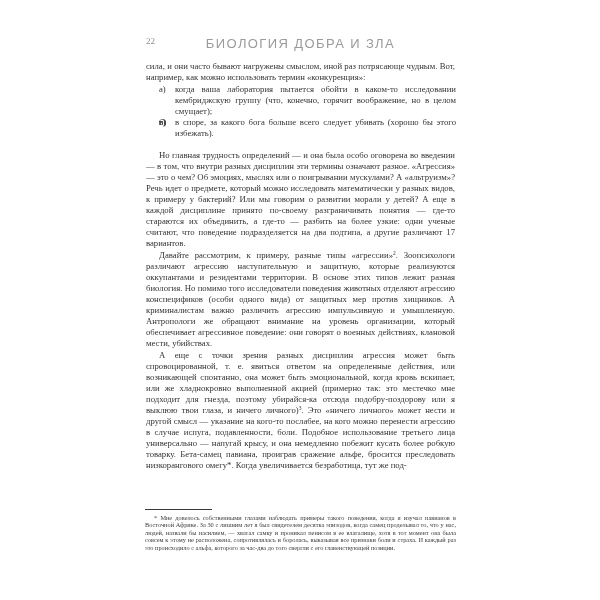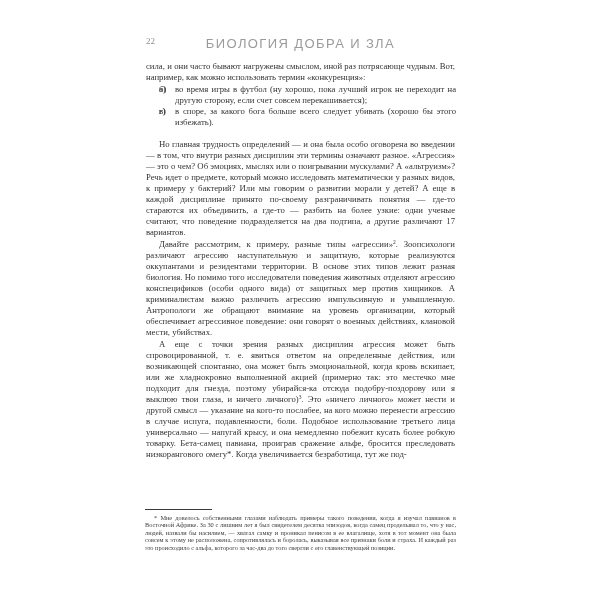--- a/index.html
+++ b/index.html
@@ -100,22 +100,22 @@
 
   <div class="page-header">
     <span class="page-number">22</span>
     <span class="running-title">БИОЛОГИЯ ДОБРА И ЗЛА</span>
   </div>
 
   <div class="body-text">
     <p>сила, и они часто бывают нагружены смыслом, иной раз потрясающе чудным. Вот, например, как можно использовать термин «конкуренция»:</p>
 
     <ul class="letter-list">
-      <li><span class="list-marker">а)</span></li>
-      <li><span class="list-marker">б)</span><span>во время игры в футбол (ну хорошо, пока лучший игрок не переходит на другую сторону, если счет совсем перекашивается);</span></li>
+      <li><span class="list-marker">а)</span><span>когда ваша лаборатория пытается обойти в каком-то исследовании кембриджскую группу (что, конечно, горячит воображение, но в целом смущает);</span></li>
+      <li><span class="list-marker">б)</span></li>
       <li><span class="list-marker">в)</span></li>
       <li><span class="list-marker">г)</span><span>в споре, за какого бога больше всего следует убивать (хорошо бы этого избежать).</span></li>
     </ul>
 
     <p class="p-indent p-gap">Но главная трудность определений — и она была особо оговорена во введении — в том, что внутри разных дисциплин эти термины означают разное. «Агрессия» — это о чем? Об эмоциях, мыслях или о поигрывании мускулами? А «альтруизм»? Речь идет о предмете, который можно исследовать математически у разных видов, к примеру у бактерий? Или мы говорим о развитии морали у детей? А еще в каждой дисциплине принято по-своему разграничивать понятия — где-то стараются их объединить, а где-то — разбить на более узкие: одни ученые считают, что поведение подразделяется на два подтипа, а другие различают 17 вариантов.</p>
 
     <p class="p-indent"><span>Давайте рассмотрим, к примеру, разные типы «агрессии»</span><sup class="endnote">2</sup><span>. Зоопсихологи различают агрессию наступательную и защитную, которые реализуются оккупантами и резидентами территории. В основе этих типов лежит разная биология. Но помимо того исследователи поведения животных отделяют агрессию конспецификов (особи одного вида) от защитных мер против хищников. А криминалистам важно различить агрессию импульсивную и умышленную. Антропологи же обращают внимание на уровень организации, который обеспечивает агрессивное поведение: они говорят о военных действиях, клановой мести, убийствах.</span></p>
 
     <p class="p-indent"><span>А еще с точки зрения разных дисциплин агрессия может быть спровоцированной, т. е. явиться ответом на определенные действия, или возникающей спонтанно, она может быть эмоциональной, когда кровь вскипает, или же хладнокровно выполненной акцией (примерно так: это местечко мне подходит для гнезда, поэтому убирайся-ка отсюда подобру-поздорову или я выклюю твои глаза, и ничего личного)</span><sup class="endnote">3</sup><span>. Это «ничего личного» может нести и другой смысл — указание на кого-то послабее, на кого можно перенести агрессию в случае испуга, подавленности, боли. Подобное использование третьего лица универсально — напугай крысу, и она немедленно побежит кусать более робкую товарку. Бета-самец павиана, проиграв сражение альфе, бросится преследовать низкорангового омегу*. Когда увеличивается безработица, тут же под-</span></p>
   </div>

